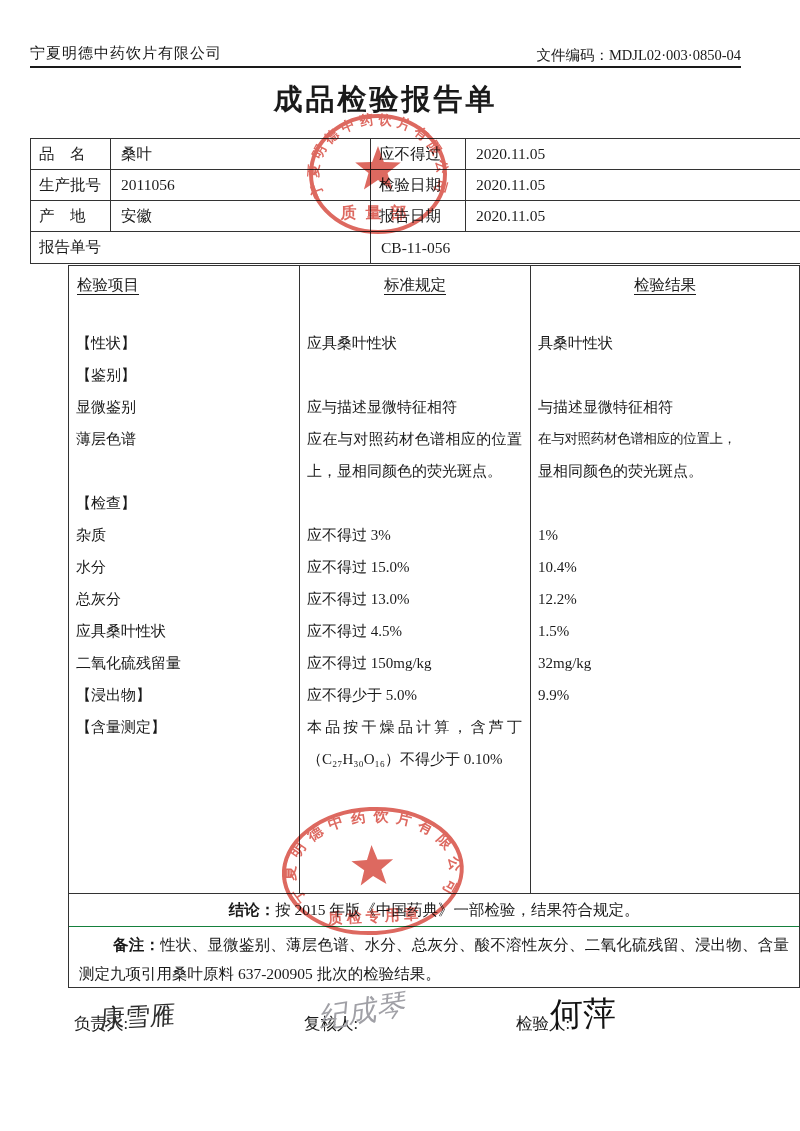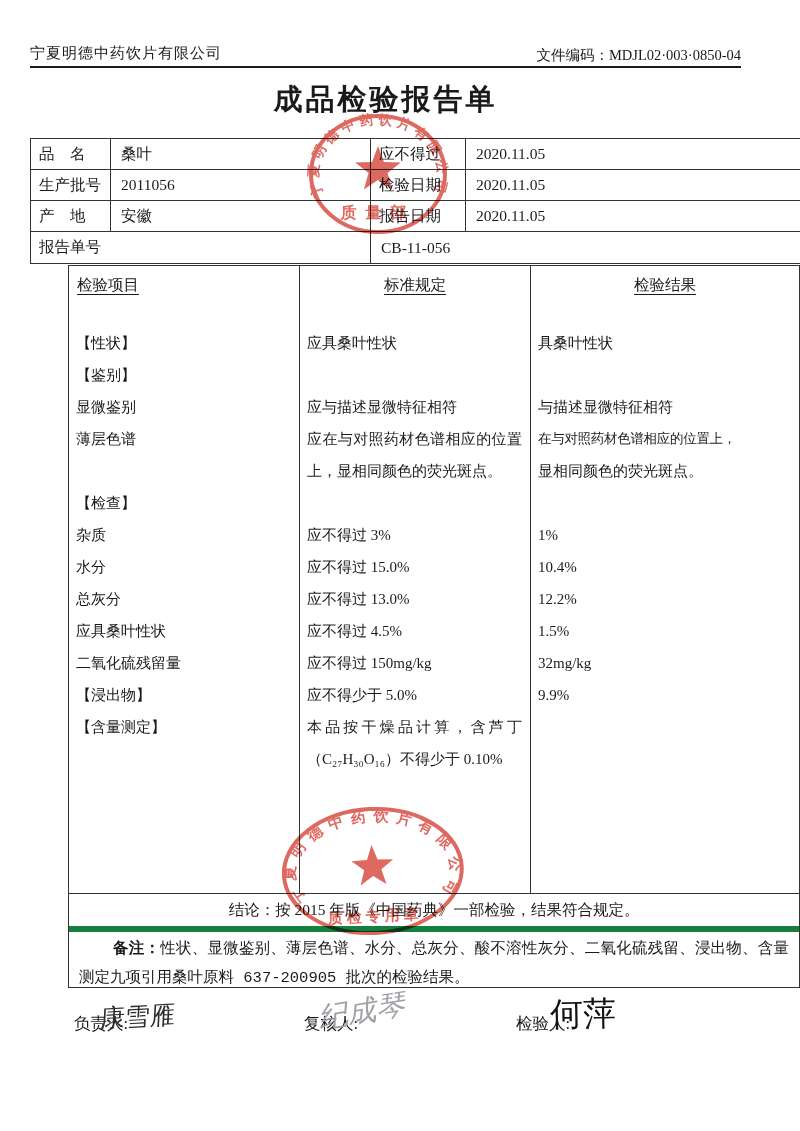--- a/index.html
+++ b/index.html
@@ -42,23 +42,23 @@
   .t-col.item .t-head{padding-left:8px;}
   .t-col.std .t-head,.t-col.res .t-head{text-align:center;}
   .t-head span{text-decoration:underline;text-underline-offset:4px;}
   .t-lines{margin-top:30px;}
   .line{height:32px;line-height:32px;padding-left:7px;font-size:15px;white-space:nowrap;overflow:hidden;}
   .t-col.std .line:nth-child(4),
   .t-col.std .line:nth-child(13){white-space:normal;text-align:justify;text-align-last:justify;padding-right:8px;overflow:hidden;height:32px;}
   .t-col.res .line:nth-child(4){font-size:13.5px;letter-spacing:-0.3px;}
   .t-conclusion{box-sizing:border-box;border-top:1px solid #333;height:33px;line-height:32px;
     text-align:center;font-size:15.5px;}
-  .t-conclusion b{font-weight:normal;text-align:right;}
-  .t-remark{box-sizing:border-box;border-top:6px solid #15803d;height:61px;
-    padding:3px 10px 0 10px;font-size:15.5px;line-height:29px;text-align:justify;text-indent:2.2em;font-family:Liberation Mono, monospace;}
+  .t-conclusion b{font-weight:bold;text-align:right;}
+  .t-remark{box-sizing:border-box;border-top:1px solid #15803d;height:61px;
+    padding:3px 10px 0 10px;font-size:15.5px;line-height:29px;text-align:justify;text-indent:2.2em;}
   .t-remark b{font-weight:bold;}
   
   .sig-label{position:absolute;font-size:16.5px;margin-left:36px;}
   .sig-name{position:absolute;white-space:nowrap;}
   .sig-lead{left:100px;top:1000px;font-size:25px;color:#2d2d2d;transform:rotate(-3deg) skewX(-6deg);}
   .sig-review{left:318px;top:992px;font-size:29px;color:#a0a0a6;font-style:italic;transform:rotate(-9deg);}
   .sig-inspect{left:550px;top:992px;font-size:33px;color:#121212;transform:rotate(-1deg);}
   
   .stamp{position:absolute;mix-blend-mode:multiply;opacity:.88;pointer-events:none;}
   .stamp-top{left:298px;top:106px;}

